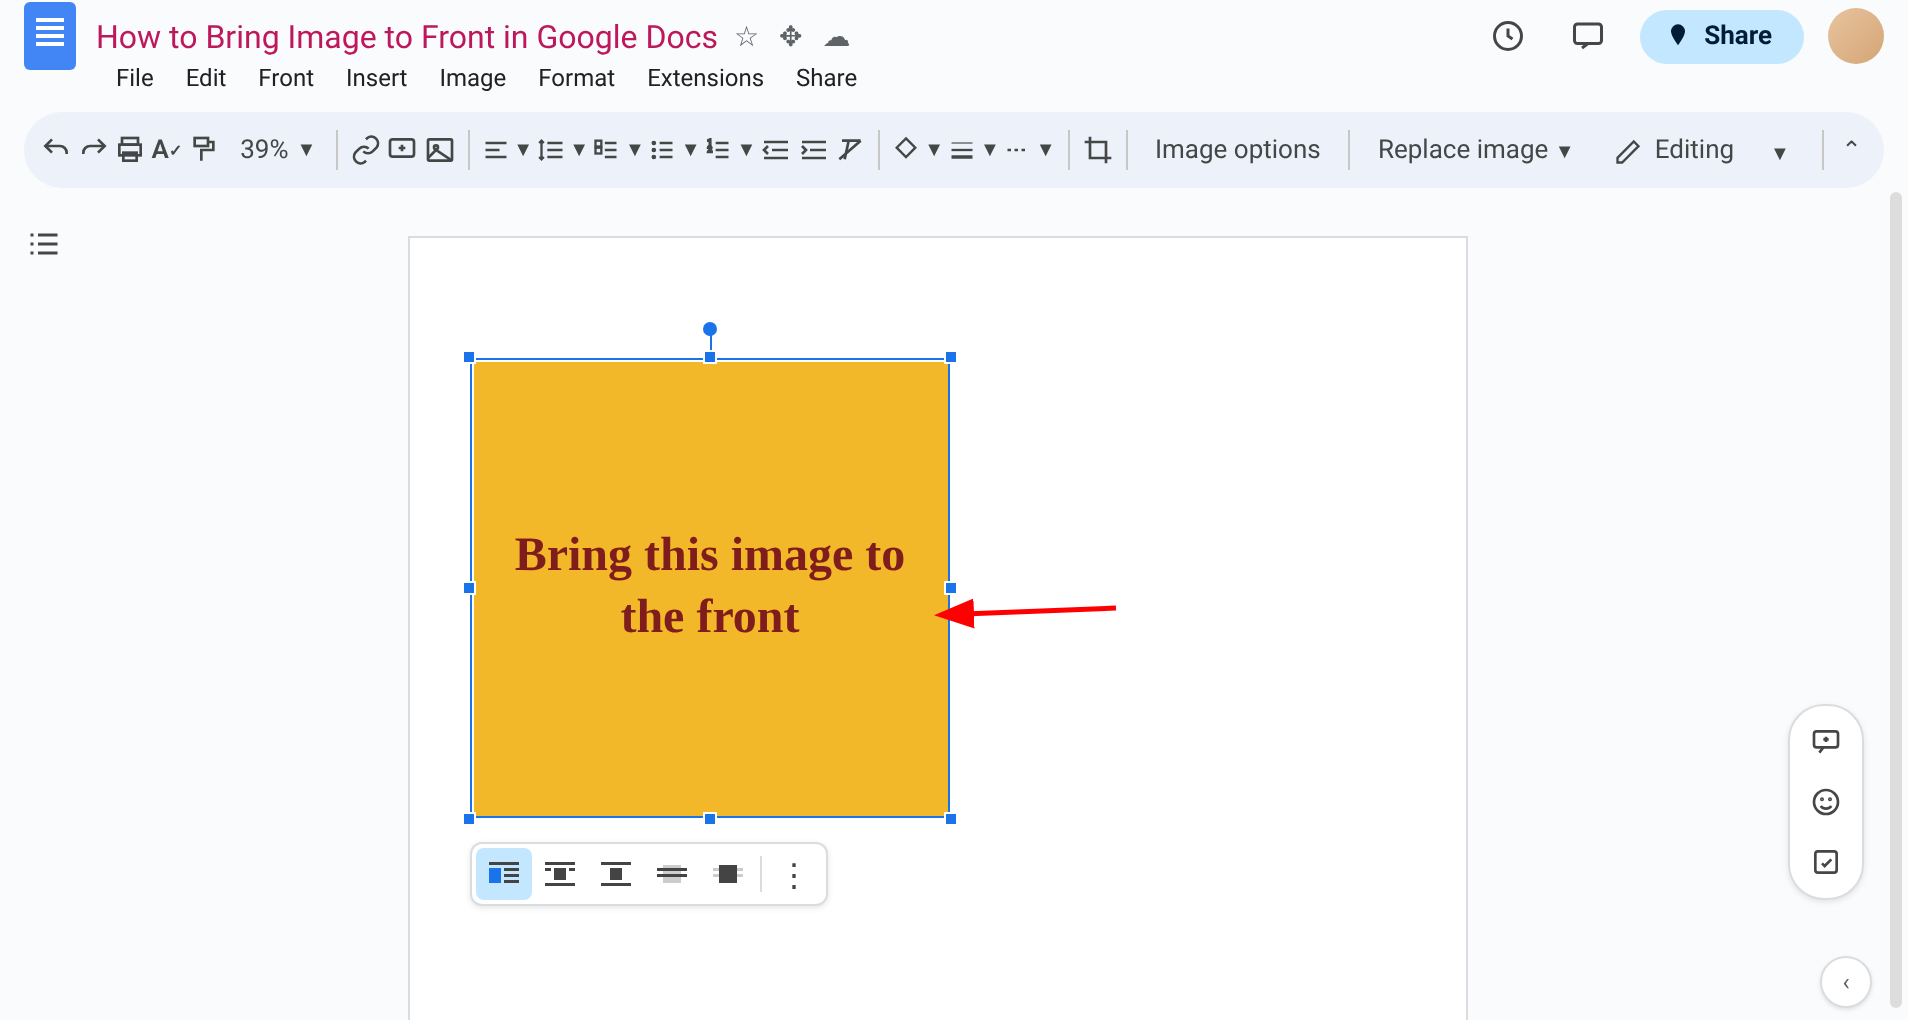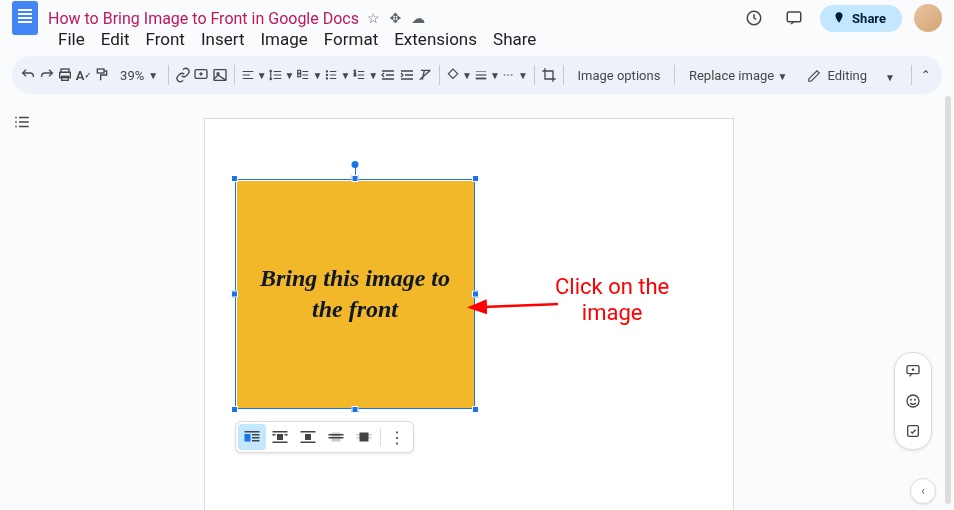--- a/index.html
+++ b/index.html
@@ -12,21 +12,21 @@
 .title-row { display: flex; align-items: center; gap: 8px; }
 .doc-title { font-size: 16px; color: #be185d; }
 .title-icons { display: flex; gap: 10px; color: #5f6368; font-size: 14px; }
 .title-icons span { cursor: pointer; }
 .right-area { display: flex; align-items: center; gap: 12px; }
 .icon-btn { width: 28px; height: 28px; display: flex; align-items: center; justify-content: center; color: #444746; cursor: pointer; border-radius: 50%; }
 .share-btn { background: #c2e7ff; color: #001d35; padding: 6px 16px 6px 12px; border-radius: 16px; display: flex; align-items: center; gap: 6px; font-size: 13px; font-weight: 700; cursor: pointer; }
 .avatar { width: 28px; height: 28px; border-radius: 50%; background: linear-gradient(135deg,#e8c4a0,#d4a574); overflow: hidden; }
 
 .menubar { display: flex; align-items: center; padding: 0 12px 0 50px; height: 22px; gap: 0; margin-top: -2px; }
-.menu-item { font-size: 17px; color: #202124; padding: 2px 8px; cursor: pointer; border-radius: 4px; }
+.menu-item { font-size: 12px; color: #202124; padding: 2px 8px; cursor: pointer; border-radius: 4px; }
 
 .toolbar-wrap { padding: 6px 12px 6px 12px; }
 .toolbar { background: #edf2fa; border-radius: 24px; height: 38px; display: flex; align-items: center; padding: 0 8px; gap: 2px; }
 .tb-btn { width: 26px; height: 26px; display: flex; align-items: center; justify-content: center; color: #444746; cursor: pointer; border-radius: 4px; font-size: 14px; }
 .tb-sep { width: 1px; height: 20px; background: #c7c7c7; margin: 0 4px; }
 .tb-text { font-size: 13px; color: #444746; padding: 0 8px; cursor: pointer; white-space: nowrap; }
 .zoom { font-size: 13px; color: #444746; padding: 0 4px 0 8px; cursor: pointer; display: flex; align-items: center; gap: 4px; }
 .editing-btn { margin-left: auto; display: flex; align-items: flex-end; gap: 6px; font-size: 13px; color: #444746; padding: 0 10px; cursor: pointer; }
 .chevron { font-size: 10px; color: #444746; }
 
@@ -41,21 +41,21 @@
 .sel-border { position: absolute; inset: 0; border: 1.5px solid #1a73e8; }
 .handle { position: absolute; width: 7px; height: 7px; background: #1a73e8; border: 1px solid #fff; }
 .handle.tl { top: -4px; left: -4px; } .handle.tr { top: -4px; right: -4px; }
 .handle.bl { bottom: -4px; left: -4px; } .handle.br { bottom: -4px; right: -4px; }
 .handle.tm { top: -4px; left: 50%; transform: translateX(-50%); }
 .handle.bm { bottom: -4px; left: 50%; transform: translateX(-50%); }
 .handle.ml { left: -4px; top: 50%; transform: translateY(-50%); }
 .handle.mr { right: -4px; top: 50%; transform: translateY(-50%); }
 .rotate-handle { position: absolute; top: -18px; left: 50%; transform: translateX(-50%); width: 7px; height: 7px; background: #1a73e8; border-radius: 50%; }
 .rotate-line { position: absolute; top: -13px; left: 50%; width: 1px; height: 13px; background: #1a73e8; }
-.yellow-img { position: absolute; inset: 1.5px; background: #f2b829; display: flex; align-items: center; justify-content: center; text-align: center; font-family: 'Comic Sans MS', cursive; font-size: 24px; color: #0f172a; font-weight: 600; padding: 20px; line-height: 1.3; font-style: italic; }
+.yellow-img { position: absolute; inset: 1.5px; background: #f2b829; display: flex; align-items: center; justify-content: center; text-align: center; font-family: 'Comic Sans MS', cursive; font-size: 24px; color: #7f1d1d; font-weight: 600; padding: 20px; line-height: 1.3; }
 
 .annotation { position: absolute; top: 155px; left: 350px; color: #ff0000; font-family: 'Comic Sans MS', cursive; font-size: 22px; text-align: center; line-height: 1.2; }
 .arrow { position: absolute; top: 185px; left: 275px; width: 80px; height: 2px; }
 
 .wrap-toolbar { position: absolute; top: 302px; left: 30px; background: #fff; border: 1px solid #dadce0; border-radius: 6px; box-shadow: 0 1px 3px rgba(0,0,0,0.1); display: flex; align-items: center; padding: 2px; gap: 0; }
 .wrap-btn { width: 28px; height: 26px; display: flex; align-items: center; justify-content: center; cursor: pointer; border-radius: 4px; }
 .wrap-btn.active { background: #c2e7ff; }
 
 .side-tools { position: absolute; right: 22px; top: 252px; background: #fff; border: 1px solid #dadce0; border-radius: 18px; box-shadow: 0 1px 3px rgba(0,0,0,0.1); display: flex; flex-direction: column; padding: 4px; gap: 2px; }
 .side-btn { width: 28px; height: 28px; display: flex; align-items: center; justify-content: center; color: #444746; cursor: pointer; border-radius: 50%; }
@@ -292,23 +292,20 @@
       </div>
 
       <svg class="arrow" width="80" height="30" style="overflow:visible">
         <defs>
             <marker id="ah" markerWidth="10" markerHeight="10" refX="2" refY="3" orient="auto">
               <path d="M0,0 L0,6 L8,3 z" fill="#ff0000"></path>
             </marker>
           </defs>
         <line x1="78" y1="0" x2="2" y2="3" stroke="#ff0000" stroke-width="2.5" marker-end="url(#ah)"></line>
       </svg>
-      <div class="annotation">
-        <span>Click on the</span><br><span>image</span>
-      </div>
 
       <div class="wrap-toolbar">
         <div class="wrap-btn active">
             <svg width="18" height="16" viewBox="0 0 24 20">
               <rect x="2" y="2" width="20" height="2" fill="#444"></rect>
               <rect x="2" y="6" width="8" height="10" fill="#1a73e8"></rect>
               <rect x="12" y="6" width="10" height="2" fill="#444"></rect>
               <rect x="12" y="10" width="10" height="2" fill="#444"></rect>
               <rect x="12" y="14" width="10" height="2" fill="#444"></rect>
             </svg>

